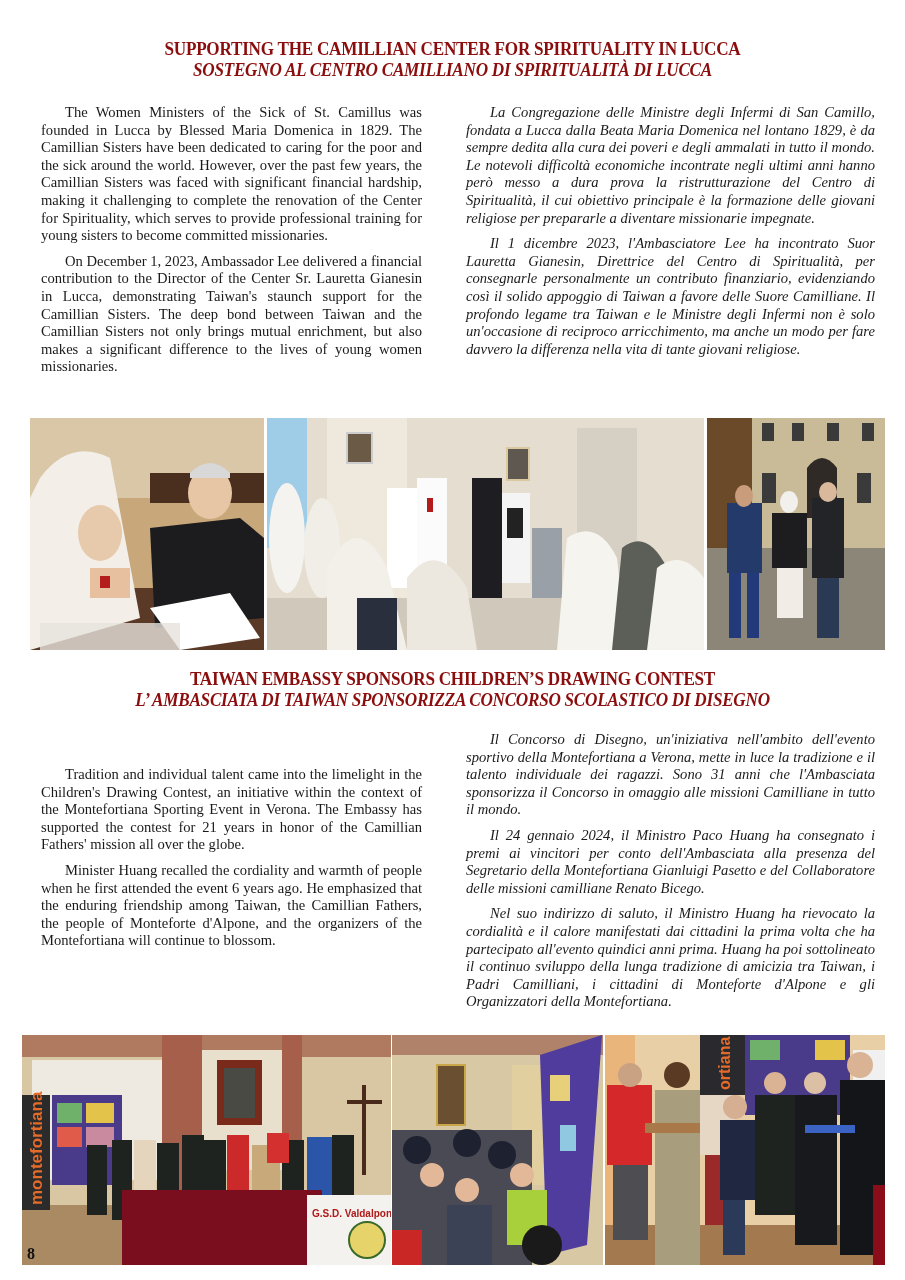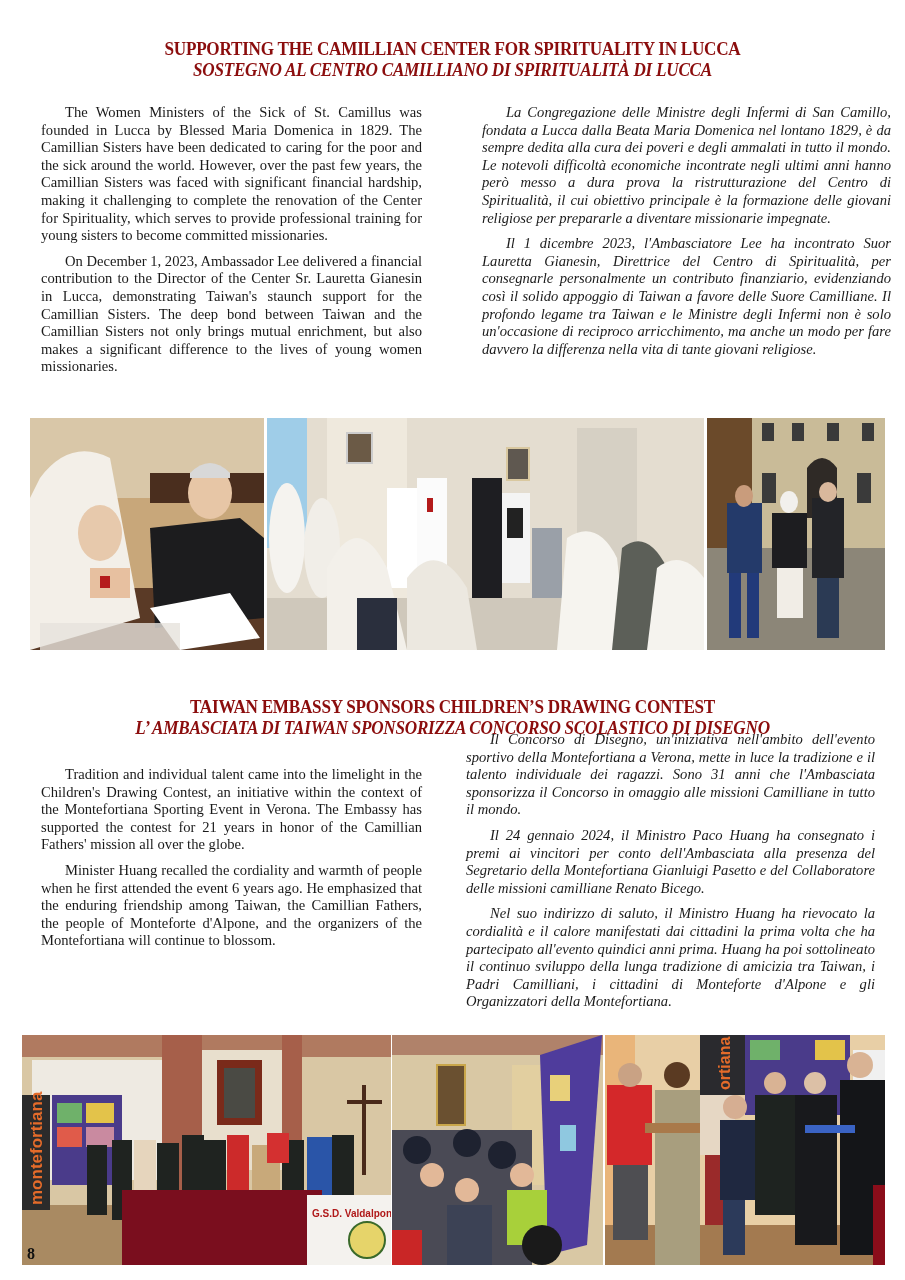--- a/index.html
+++ b/index.html
@@ -19,21 +19,21 @@
 
 <div class="headline" style="top:38px;">
   <span class="en">SUPPORTING THE CAMILLIAN CENTER FOR SPIRITUALITY IN LUCCA</span>
   <span class="it">SOSTEGNO AL CENTRO CAMILLIANO DI SPIRITUALITÀ DI LUCCA</span>
 </div>
 
 <div class="col" style="left:33px; top:96px; width:397px;">
   <p>The Women Ministers of the Sick of St. Camillus was founded in Lucca by Blessed Maria Domenica in 1829. The Camillian Sisters have been dedicated to caring for the poor and the sick around the world. However, over the past few years, the Camillian Sisters was faced with sig­nificant financial hardship, making it challenging to com­plete the renovation of the Center for Spirituality, which serves to provide professional training for young sisters to become committed missionaries.</p>
   <p>On December 1, 2023, Ambassador Lee delivered a financial contribution to the Director of the Center Sr. Lauretta Gianesin in Lucca, demonstrating Taiwan's staunch support for the Camillian Sisters. The deep bond between Taiwan and the Camillian Sisters not only brings mutual enrichment, but also makes a significant differ­ence to the lives of young women missionaries.</p>
 </div>
-<div class="col it" style="left:474px; top:96px; width:425px;">
+<div class="col it" style="left:458px; top:96px; width:425px;">
   <p>La Congregazione delle Ministre degli Infermi di San Ca­millo, fondata a Lucca dalla Beata Maria Domenica nel lonta­no 1829, è da sempre dedita alla cura dei poveri e degli amma­lati in tutto il mondo. Le notevoli difficoltà economiche incon­trate negli ultimi anni hanno però messo a dura prova la ri­strutturazione del Centro di Spiritualità, il cui obiettivo princi­pale è la formazione delle giovani religiose per prepararle a diventare missionarie impegnate.</p>
   <p>Il 1 dicembre 2023, l'Ambasciatore Lee ha incontrato Suor Lauretta Gianesin, Direttrice del Centro di Spiritualità, per consegnarle personalmente un contributo finanziario, eviden­ziando così il solido appoggio di Taiwan a favore delle Suore Camilliane. Il profondo legame tra Taiwan e le Ministre degli Infermi non è solo un'occasione di reciproco arricchimento, ma anche un modo per fare davvero la differenza nella vita di tante giovani religiose.</p>
 </div>
 
 <div class="photo" style="left:30px; top:418px; width:234px; height:232px;" title="Nun smiling with ambassador at a table with a card">
   <svg viewBox="0 0 234 232" preserveAspectRatio="none">
     <rect width="234" height="232" fill="#c8a77a"></rect>
     <rect x="0" y="0" width="234" height="80" fill="#d9c7a8"></rect>
     <rect x="120" y="55" width="114" height="30" fill="#4a2e1e"></rect>
     <rect x="0" y="170" width="234" height="62" fill="#5a3a26"></rect>
@@ -93,21 +93,21 @@
     <rect x="40" y="155" width="12" height="65" fill="#223a7a"></rect>
     <rect x="65" y="95" width="35" height="55" fill="#1d1d20"></rect>
     <rect x="70" y="150" width="26" height="50" fill="#f1ede6"></rect>
     <ellipse cx="82" cy="84" rx="9" ry="11" fill="#f2f0ec"></ellipse>
     <rect x="105" y="80" width="32" height="80" fill="#232428"></rect>
     <ellipse cx="121" cy="74" rx="9" ry="10" fill="#d9b89c"></ellipse>
     <rect x="110" y="160" width="22" height="60" fill="#2b3a54"></rect>
   </svg>
 </div>
 
-<div class="headline" style="top:668px;margin-top:28px;">
+<div class="headline" style="top:668px;">
   <span class="en">TAIWAN EMBASSY SPONSORS CHILDREN’S DRAWING CONTEST</span>
   <span class="it">L’ AMBASCIATA DI TAIWAN SPONSORIZZA CONCORSO SCOLASTICO DI DISEGNO</span>
 </div>
 
 <div class="col" style="left:33px; top:758px; width:397px;">
   <p>Tradition and individual talent came into the limelight in the Children's Drawing Contest, an initiative within the context of the Montefortiana Sporting Event in Vero­na. The Embassy has supported the contest for  21 years in honor of the Camillian Fathers' mission all over the globe.</p>
   <p>Minister Huang recalled the cordiality and warmth of people when he first attended the event 6 years ago. He emphasized that the enduring friendship among Taiwan, the Camillian Fathers, the people of Monteforte d'Alpone, and the organizers of the Montefortiana will continue to blossom.</p>
 </div>
 <div class="col it" style="left:458px; top:723px; width:425px;">
   <p>Il Concorso di Disegno, un'iniziativa nell'ambito dell'even­to sportivo della Montefortiana a Verona, mette in luce la tradizione e il talento individuale dei ragazzi. Sono 31 anni che l'Ambasciata sponsorizza il Concorso in omaggio alle missioni Camilliane in tutto il mondo.</p>

